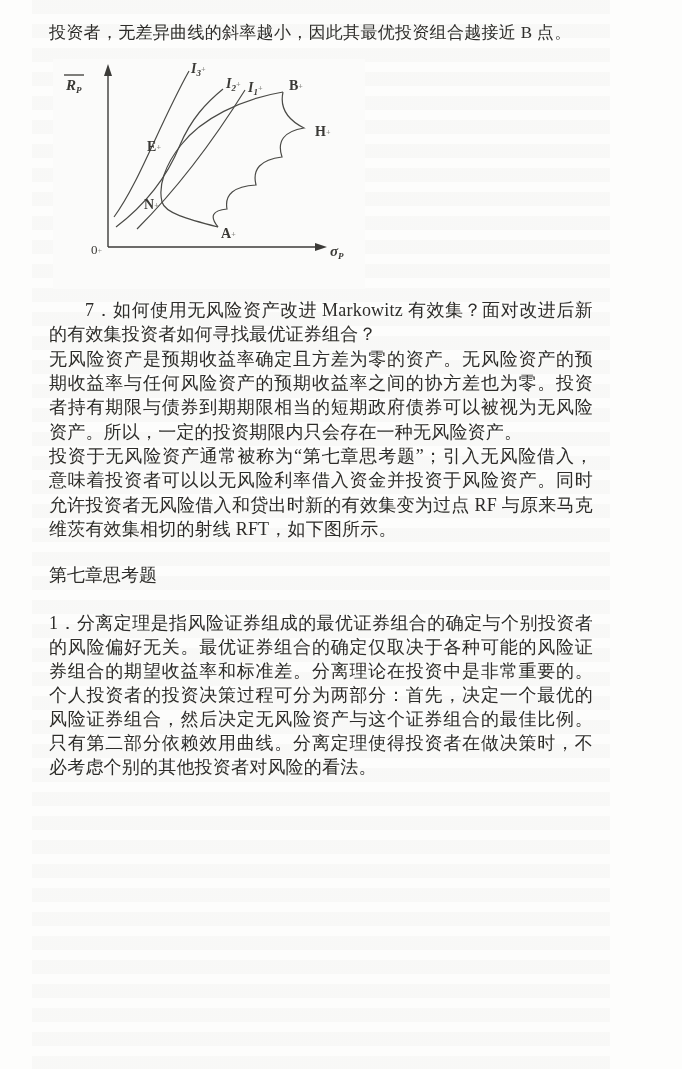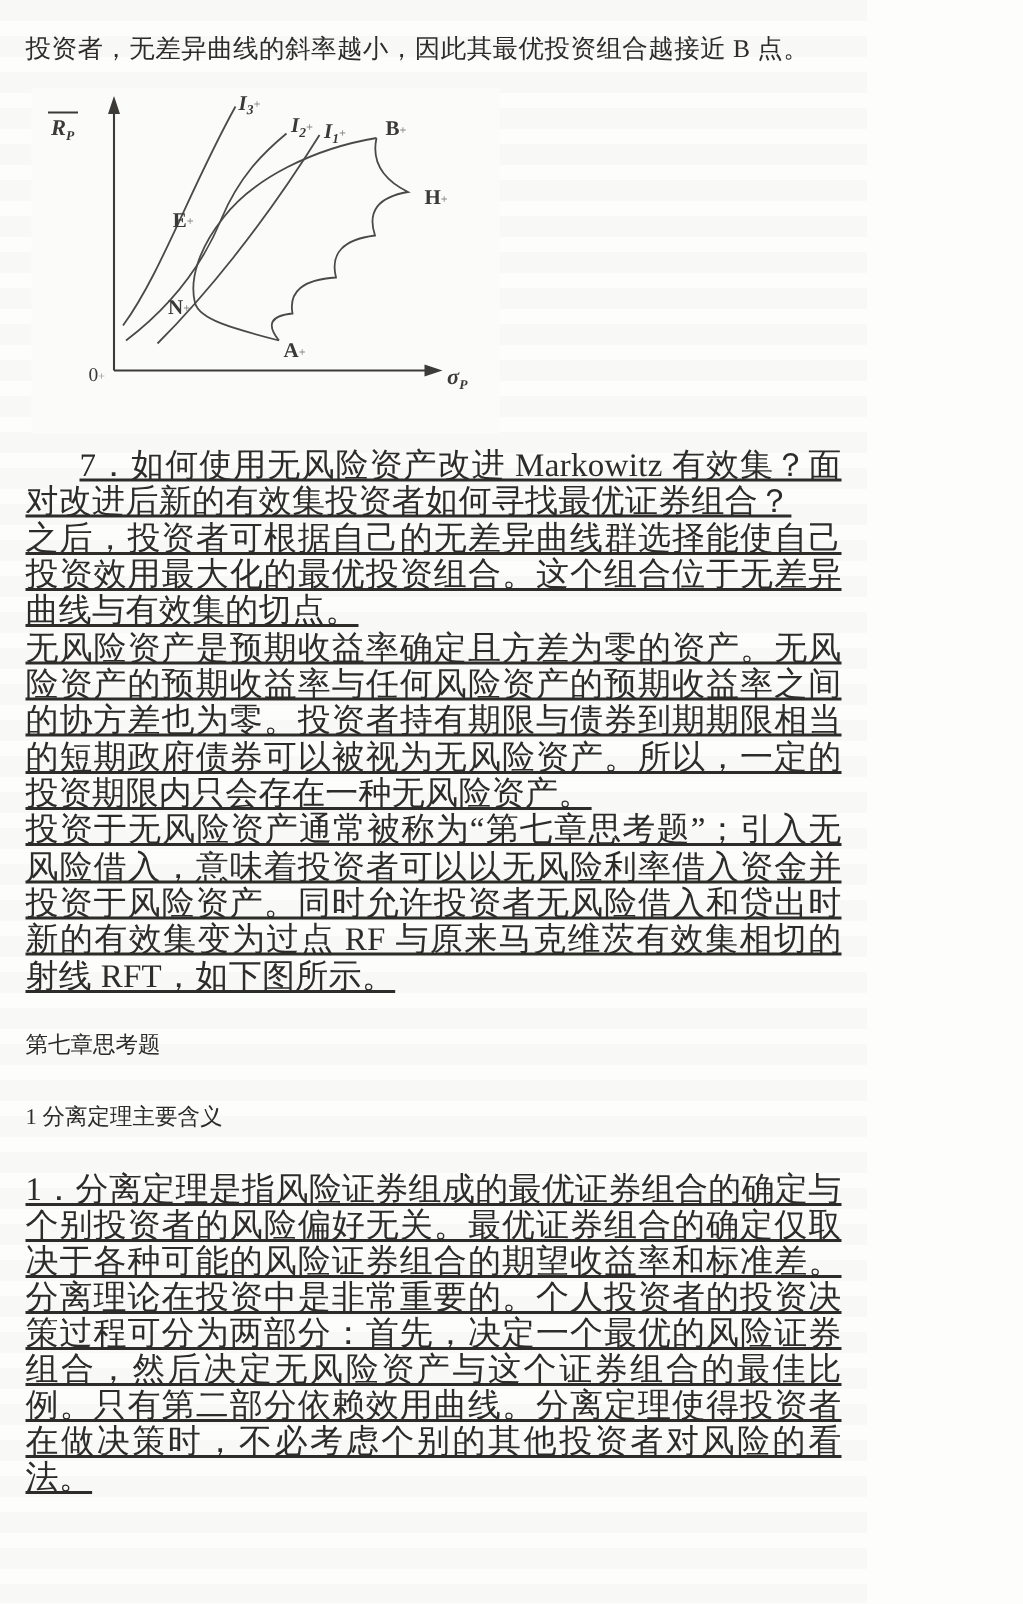--- a/index.html
+++ b/index.html
@@ -11,46 +11,46 @@
     overflow:hidden;
   }
   .page{
     box-sizing:border-box;
     width:578px;height:1069px;
     padding:21px 17px 12px 17px;
     background:
       repeating-linear-gradient(180deg,
         rgba(186,186,180,0.07) 0 14px,
         rgba(255,255,255,0) 14px 24px);
+    margin-left: 32px;
   }
   .intro{
     margin:0;
     font-size:17px;
     line-height:24px;
     letter-spacing:0.3px;
   }
   .figure{
     position:relative;
     margin:14px 0 0 4px;
     width:312px;height:230px;
     background:#fbfbfa;
   }
   .figure svg{display:block;}
   .para{
     margin:0;
-    font-size:22px;
+    font-size:18px;
     line-height:24.35px;
     text-align:justify;
     letter-spacing:0.2px;
-    text-decoration:underline;
   }
   .q7{margin-top:9px;text-indent:36px;}
   .heading{
     margin:22px 0 0 0;
-    font-size:15px;
+    font-size:18px;
     line-height:24px;
   }
   .heading.q1h{margin-top:24px;}
   .final{margin-top:24px;line-height:24px;}
   
   text{font-family:"Liberation Serif","DejaVu Serif",serif;fill:#3a3935;}
   .curve-label{font-size:14px;font-style:italic;font-weight:600;}
   .point-label{font-size:14px;font-weight:600;}
   .axis-label{font-size:15px;font-style:italic;font-weight:700;}
   .sub{font-size:9px;}
@@ -95,24 +95,22 @@
       <text class="point-label" x="262" y="77"><tspan>H</tspan><tspan class="mark" dy="-1">+</tspan></text>
       <text class="point-label" x="108" y="92" text-anchor="end"><tspan>E</tspan><tspan class="mark" dy="-1">+</tspan></text>
       <text class="point-label" x="91" y="150"><tspan>N</tspan><tspan class="mark" dy="-1">+</tspan></text>
       <text class="point-label" x="168" y="179"><tspan>A</tspan><tspan class="mark" dy="-1">+</tspan></text>
     </svg>
   </div>
 
   <p class="para q7">7．如何使用无风险资产改进 Markowitz 有效集？面对改进后新的有效集投资者如何寻找最优证券组合？</p>
 
   <div>
-    <p class="para">之后，投资者可根据自己的无差异曲线群选择能使自己投资效用最大化的最优投资组合。这个组合位于无差异曲线与有效集的切点。</p>
     <p class="para">无风险资产是预期收益率确定且方差为零的资产。无风险资产的预期收益率与任何风险资产的预期收益率之间的协方差也为零。投资者持有期限与债券到期期限相当的短期政府债券可以被视为无风险资产。所以，一定的投资期限内只会存在一种无风险资产。</p>
     <p class="para">投资于无风险资产通常被称为“第七章思考题”；引入无风险借入，意味着投资者可以以无风险利率借入资金并投资于风险资产。同时允许投资者无风险借入和贷出时新的有效集变为过点 RF 与原来马克维茨有效集相切的射线 RFT，如下图所示。</p>
   </div>
 
   <p class="heading">第七章思考题</p>
 
-  <p class="heading q1h">1 分离定理主要含义</p>
 
   <p class="para final">1．分离定理是指风险证券组成的最优证券组合的确定与个别投资者的风险偏好无关。最优证券组合的确定仅取决于各种可能的风险证券组合的期望收益率和标准差。分离理论在投资中是非常重要的。个人投资者的投资决策过程可分为两部分：首先，决定一个最优的风险证券组合，然后决定无风险资产与这个证券组合的最佳比例。只有第二部分依赖效用曲线。分离定理使得投资者在做决策时，不必考虑个别的其他投资者对风险的看法。</p>
 
 </div>
 
 </body></html>

